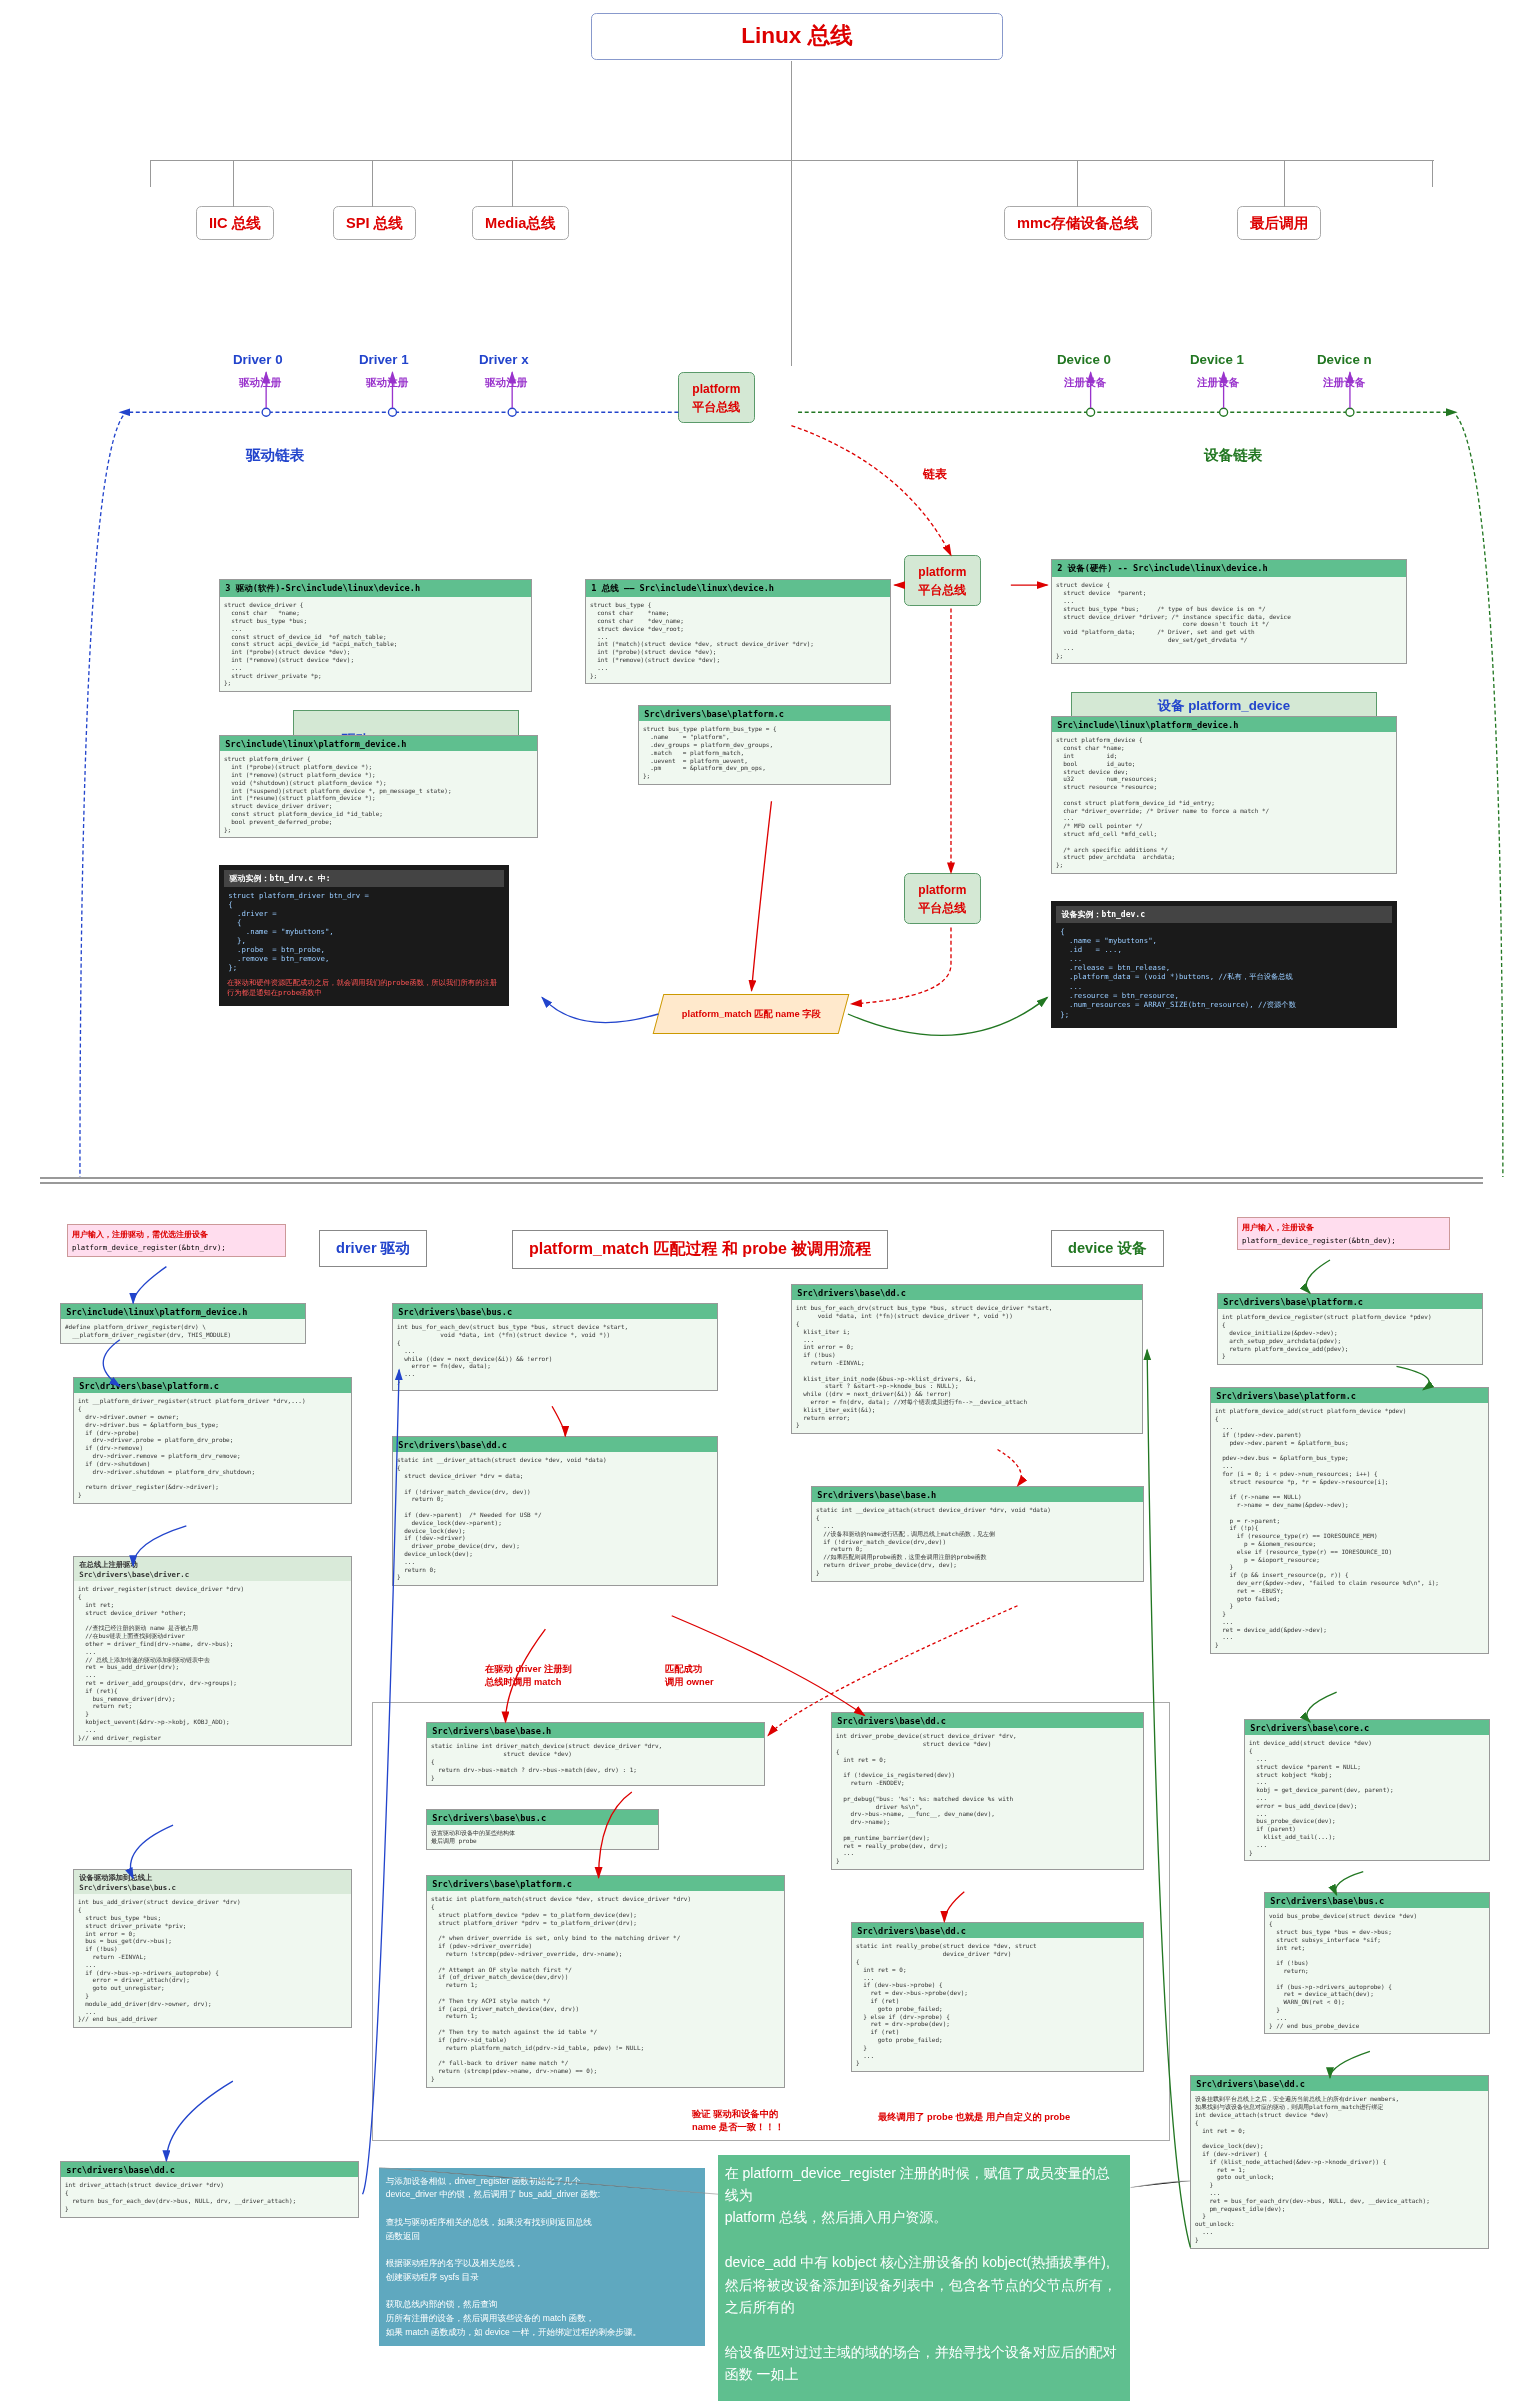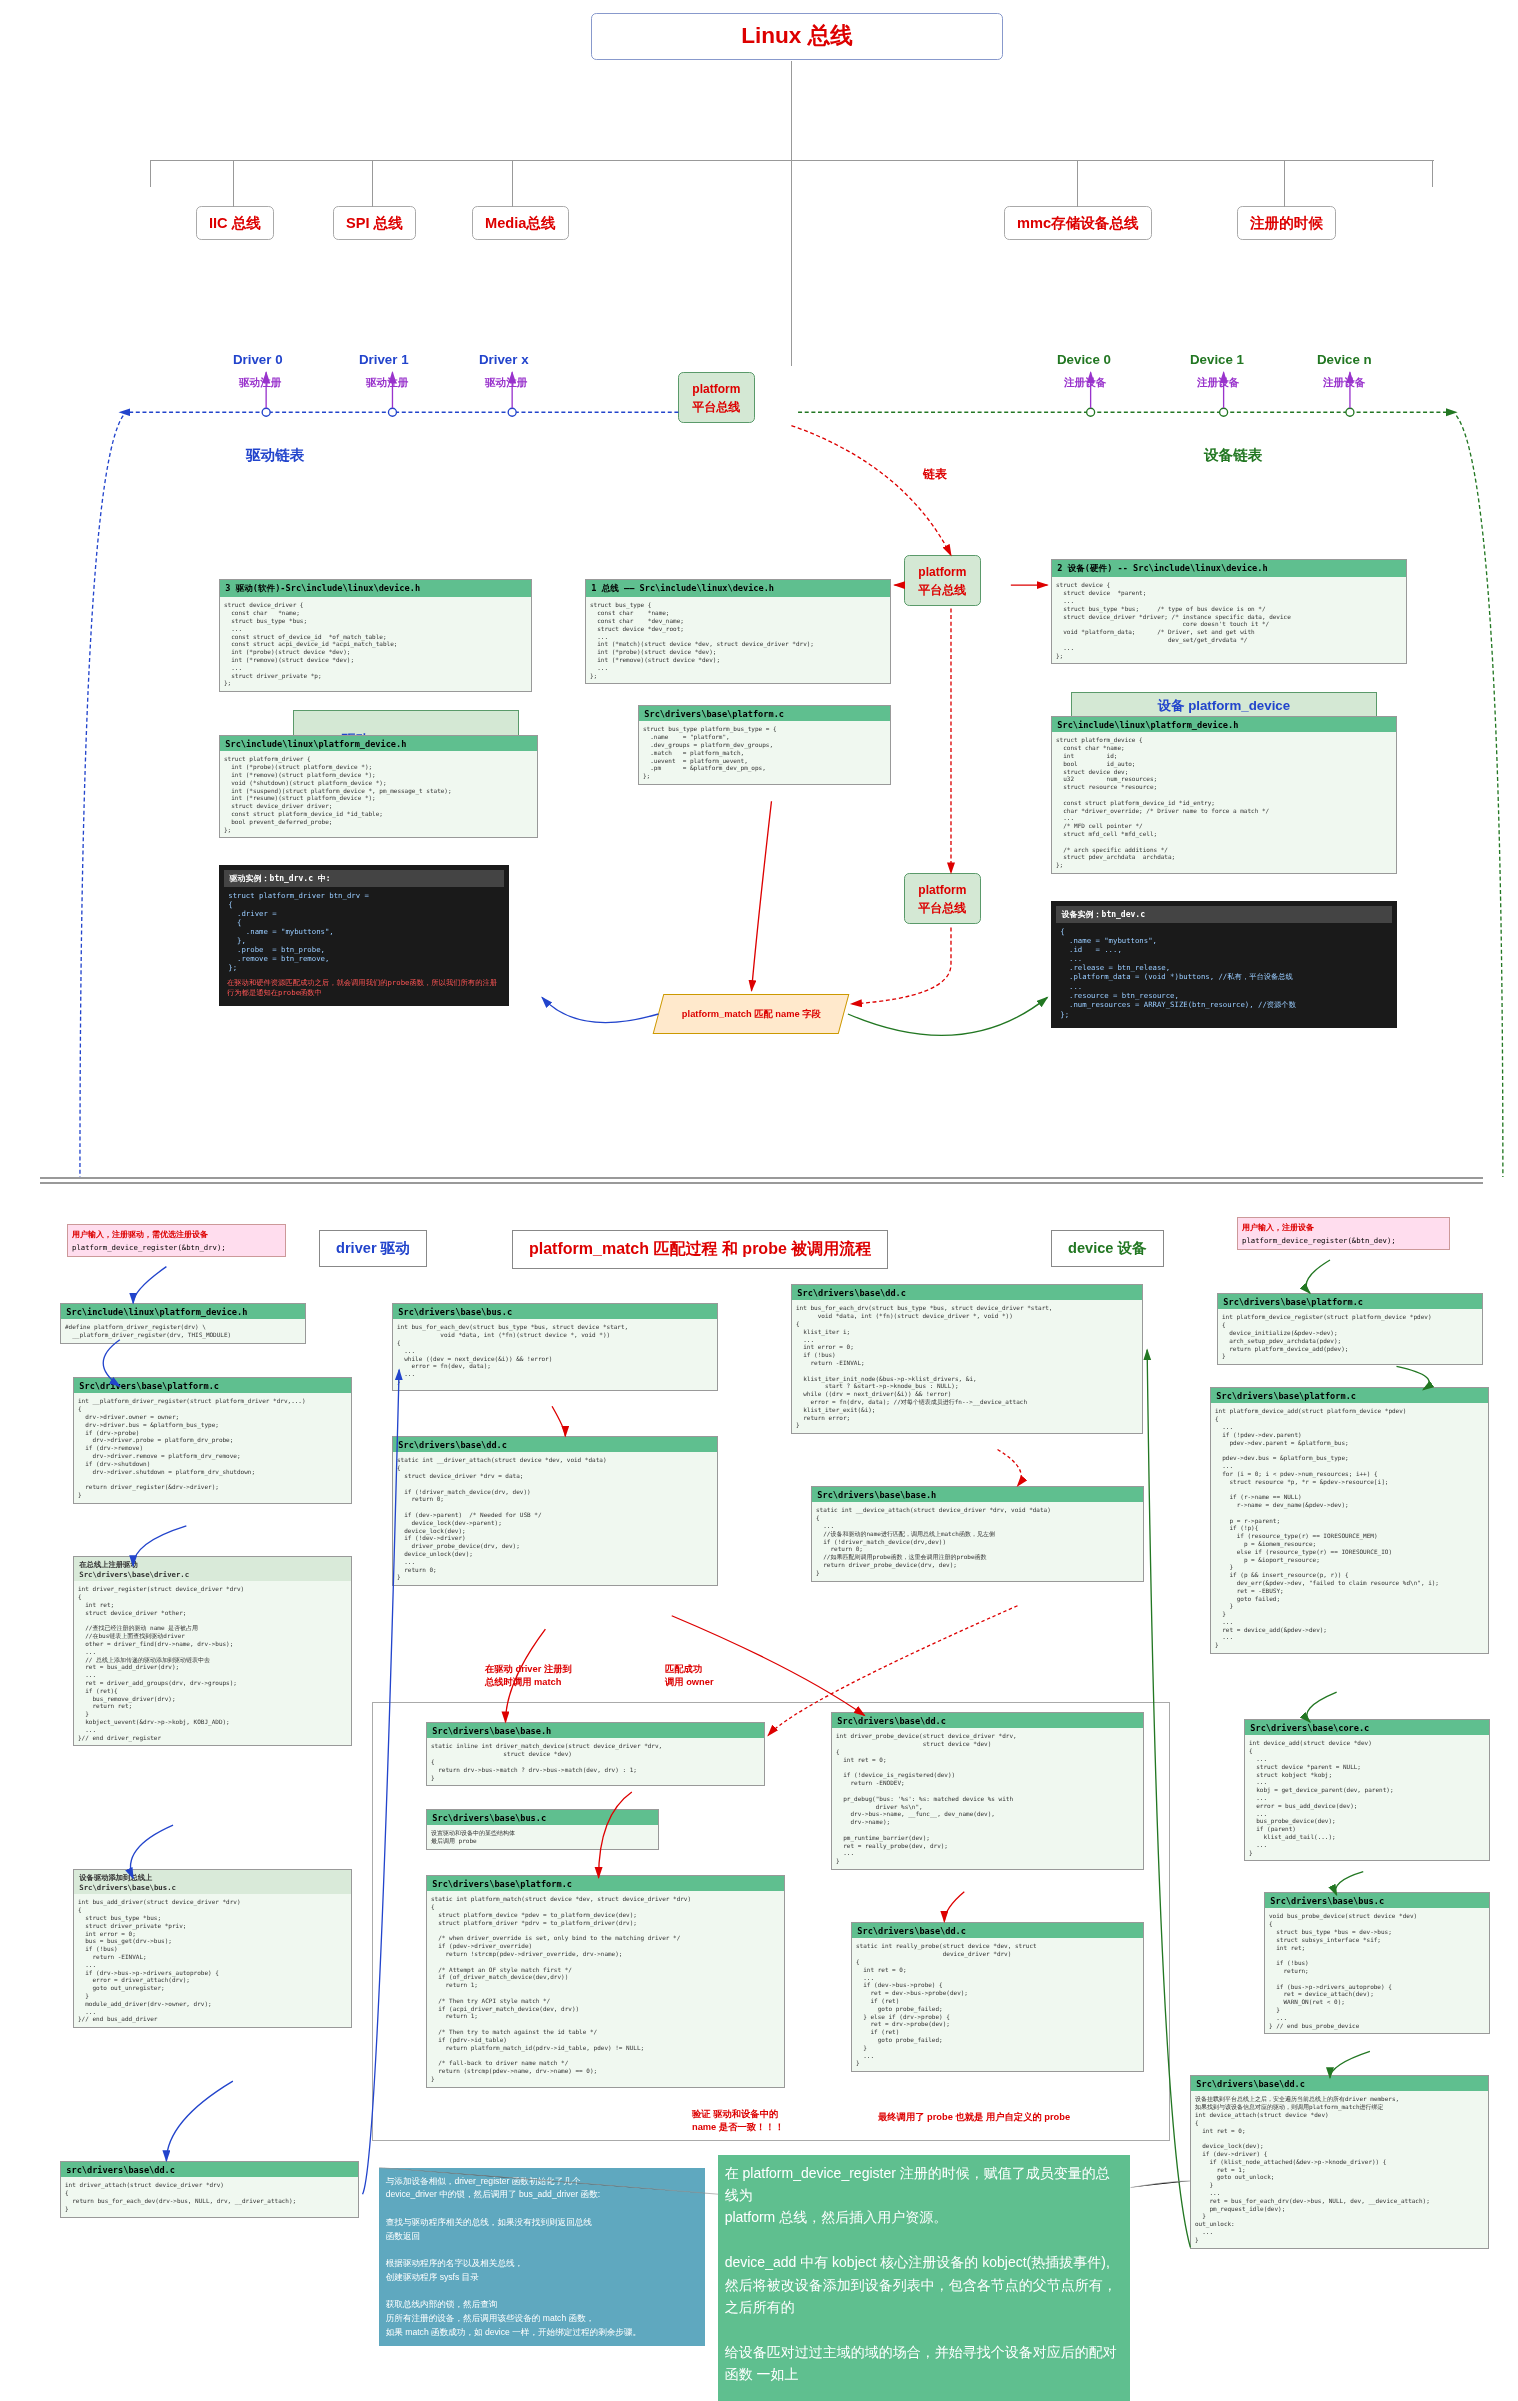--- a/index.html
+++ b/index.html
@@ -42,21 +42,21 @@
 <div class="bus-box box" style="left:333px;top:206px">
     <span>SPI 总线</span>
   </div>
 <div class="bus-box box" style="left:472px;top:206px">
     <span>Media总线</span>
   </div>
 <div class="bus-box box" style="left:1004px;top:206px">
     <span>mmc存储设备总线</span>
   </div>
 <div class="bus-box box" style="left:1237px;top:206px">
-    <span>注册的时候</span>
+    <span>最后调用</span>
   </div>
 
 <div class="line" style="left:791px;top:61px;width:1.3px;height:100px"></div>
 <div class="line" style="left:150px;top:160px;width:1284px;height:1.3px"></div>
 <div class="line" style="left:233px;top:160px;width:1.3px;height:47px"></div>
 <div class="line" style="left:372px;top:160px;width:1.3px;height:47px"></div>
 <div class="line" style="left:512px;top:160px;width:1.3px;height:47px"></div>
 <div class="line" style="left:791px;top:160px;width:1.3px;height:206px"></div>
 <div class="line" style="left:1077px;top:160px;width:1.3px;height:47px"></div>
 <div class="line" style="left:1284px;top:160px;width:1.3px;height:47px"></div>

